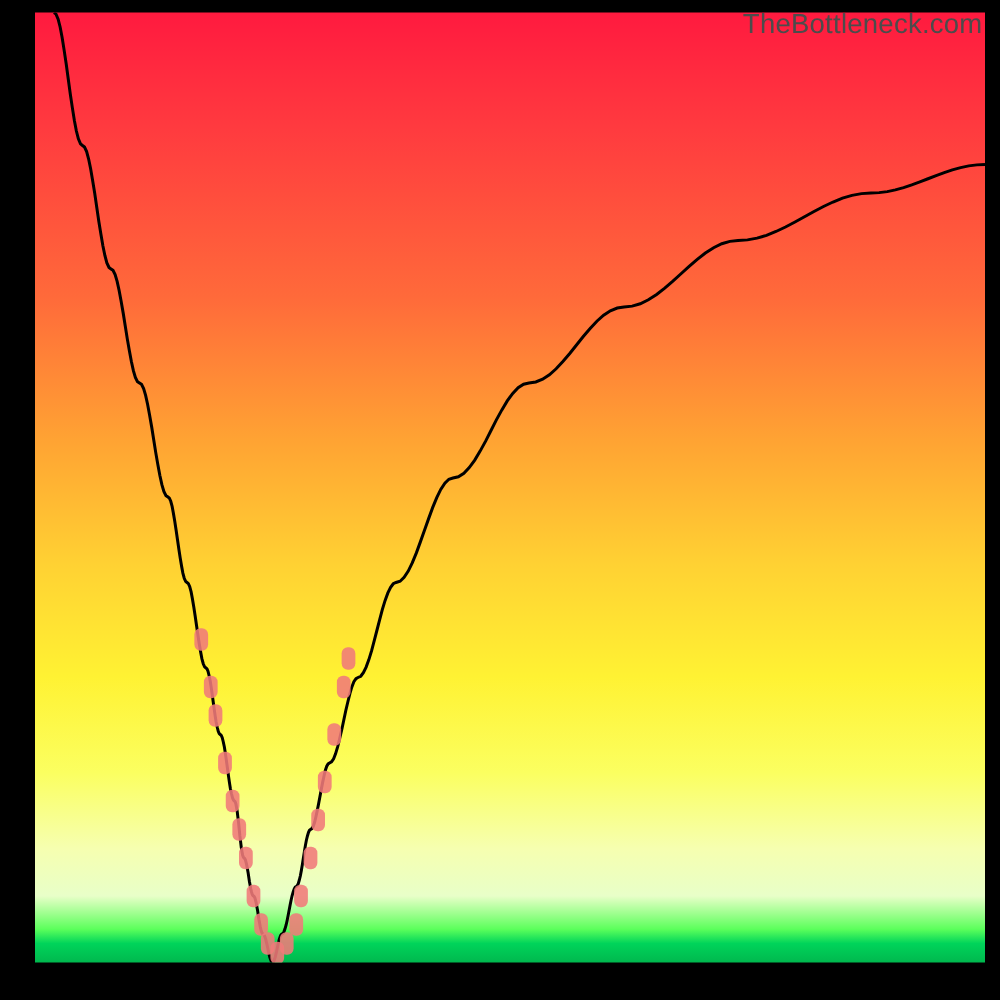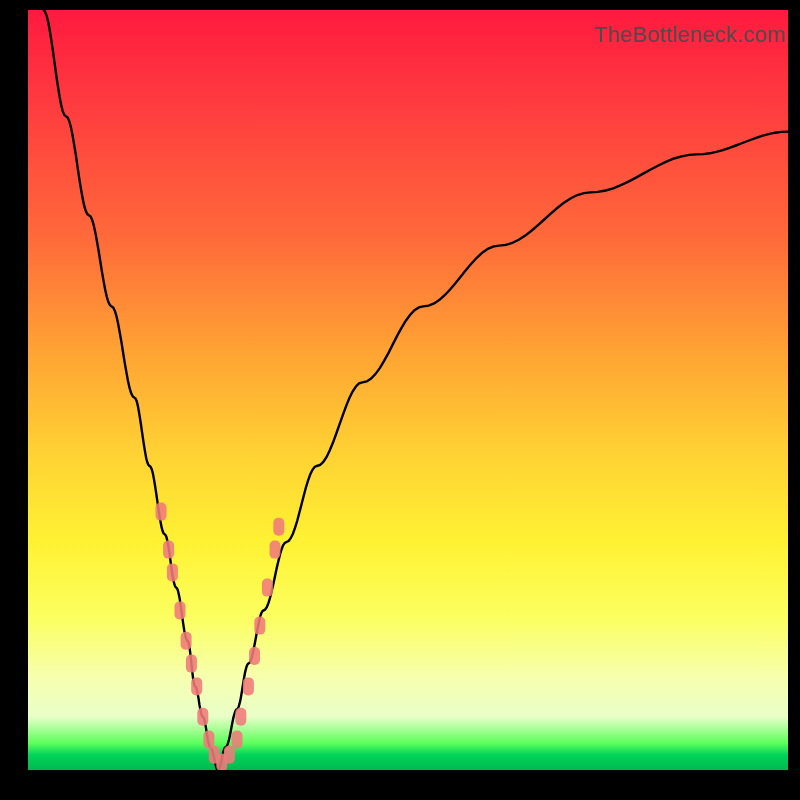--- a/index.html
+++ b/index.html
@@ -42,21 +42,20 @@
   }
   .watermark {
     position: absolute;
     top: 6px;
     right: 14px;
     color: #4c4c4c;
     font-size: 22px;
     font-weight: 400;
     letter-spacing: 0.2px;
     z-index: 5;
-    margin-top: 16px;
   }
   svg.curves {
     position: absolute;
     left: 0;
     top: 0;
     width: 760px;
     height: 760px;
     z-index: 2;
   }
   svg.dots {

